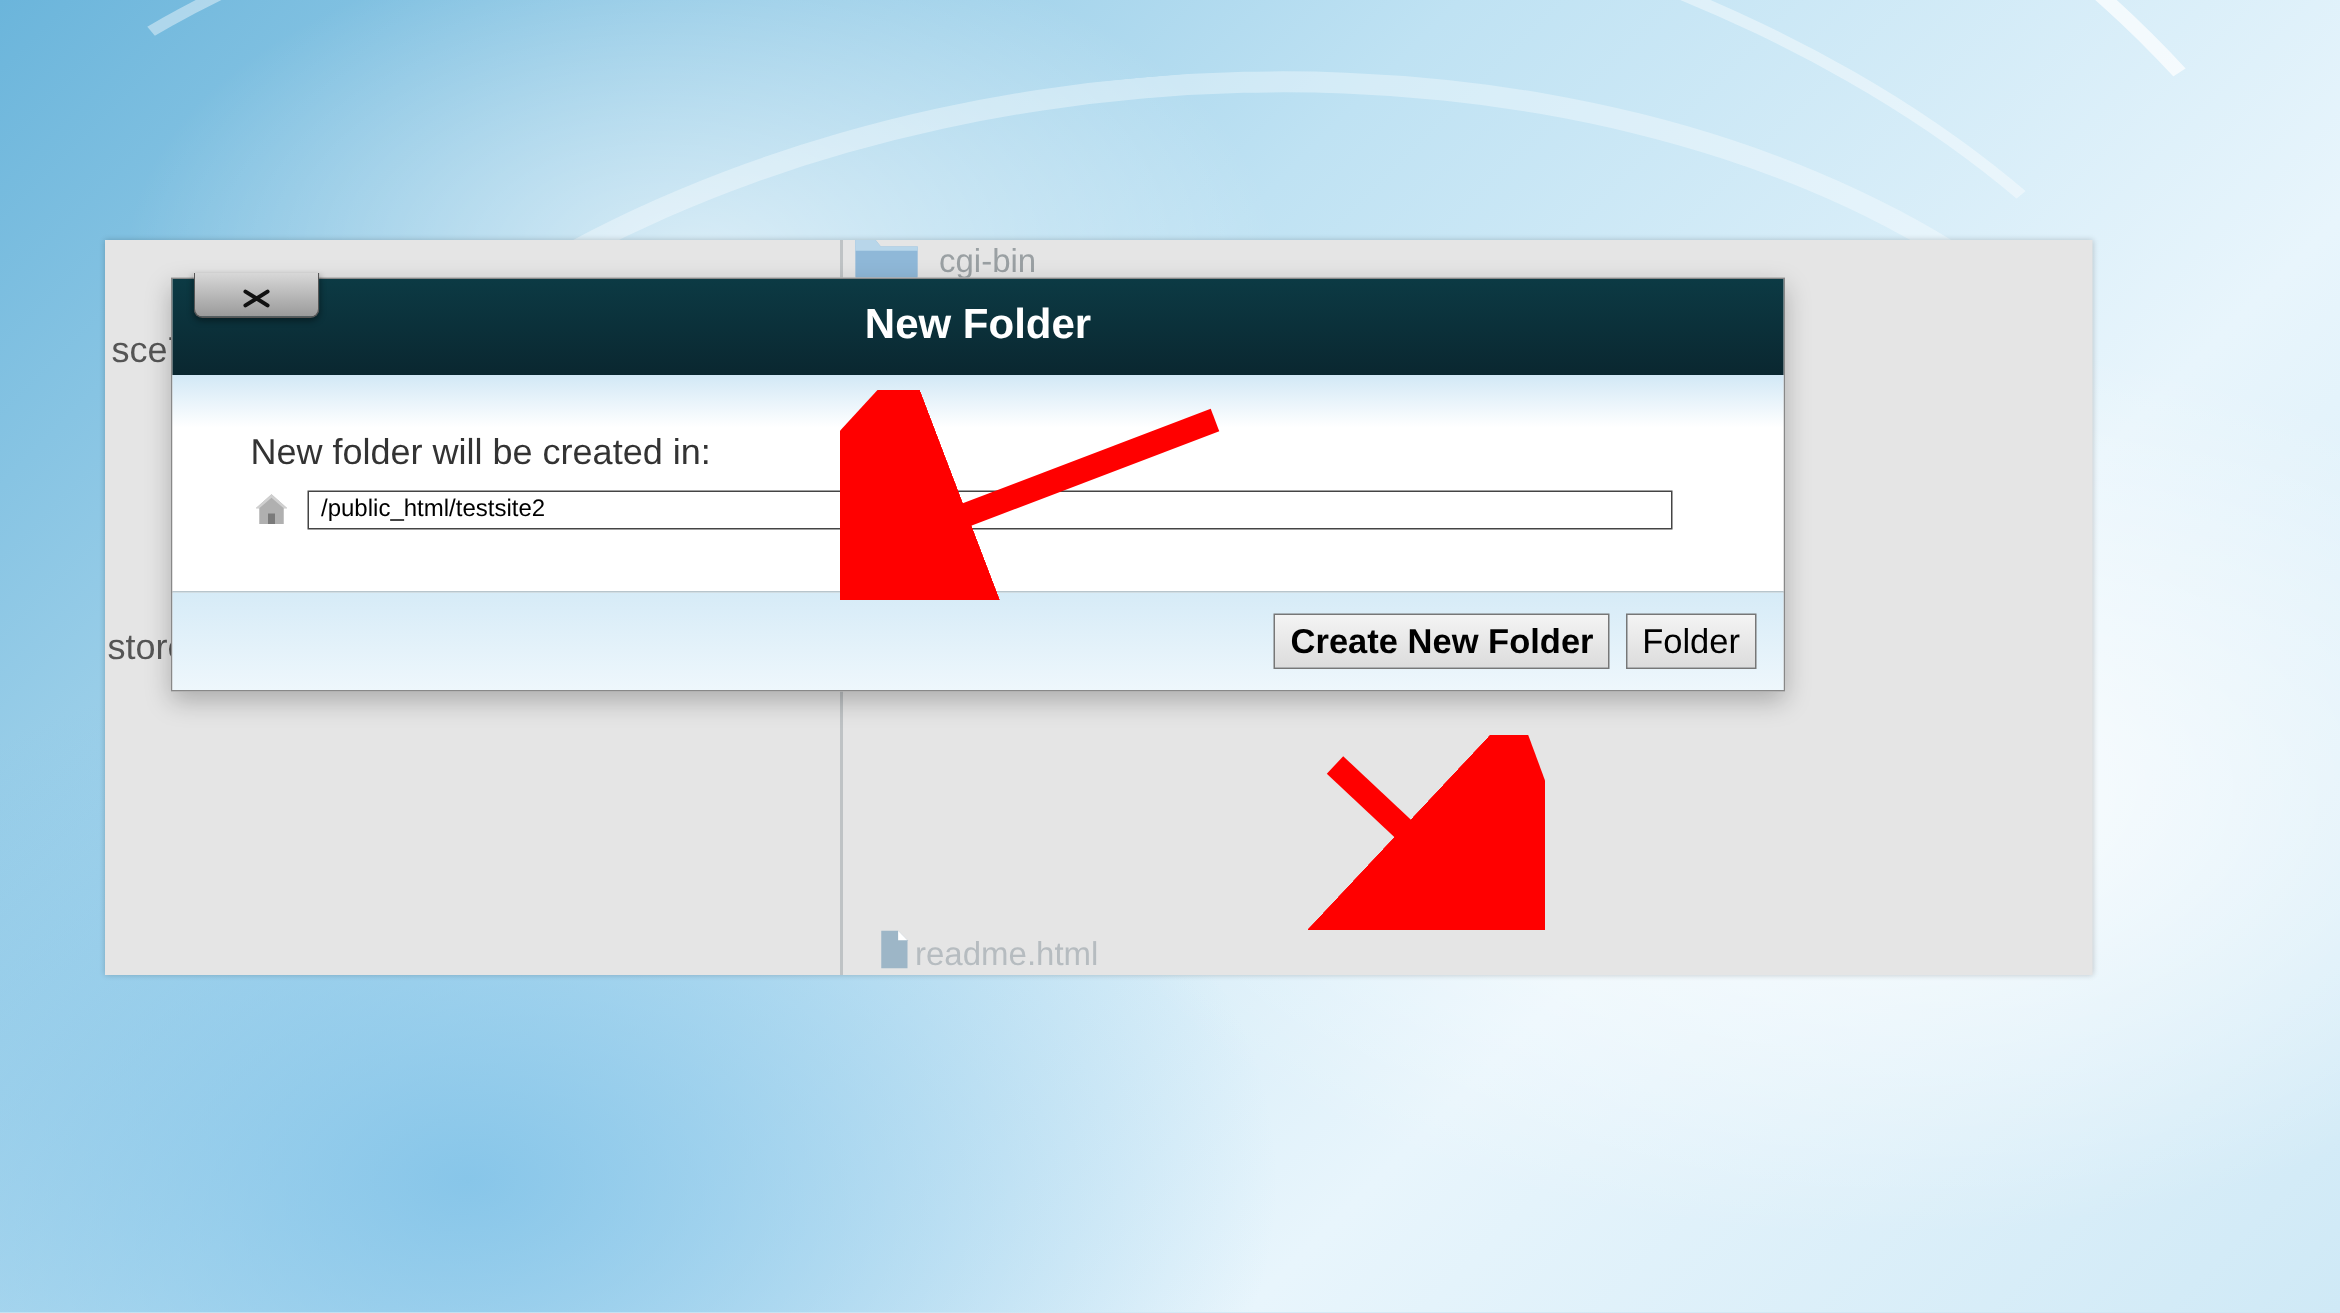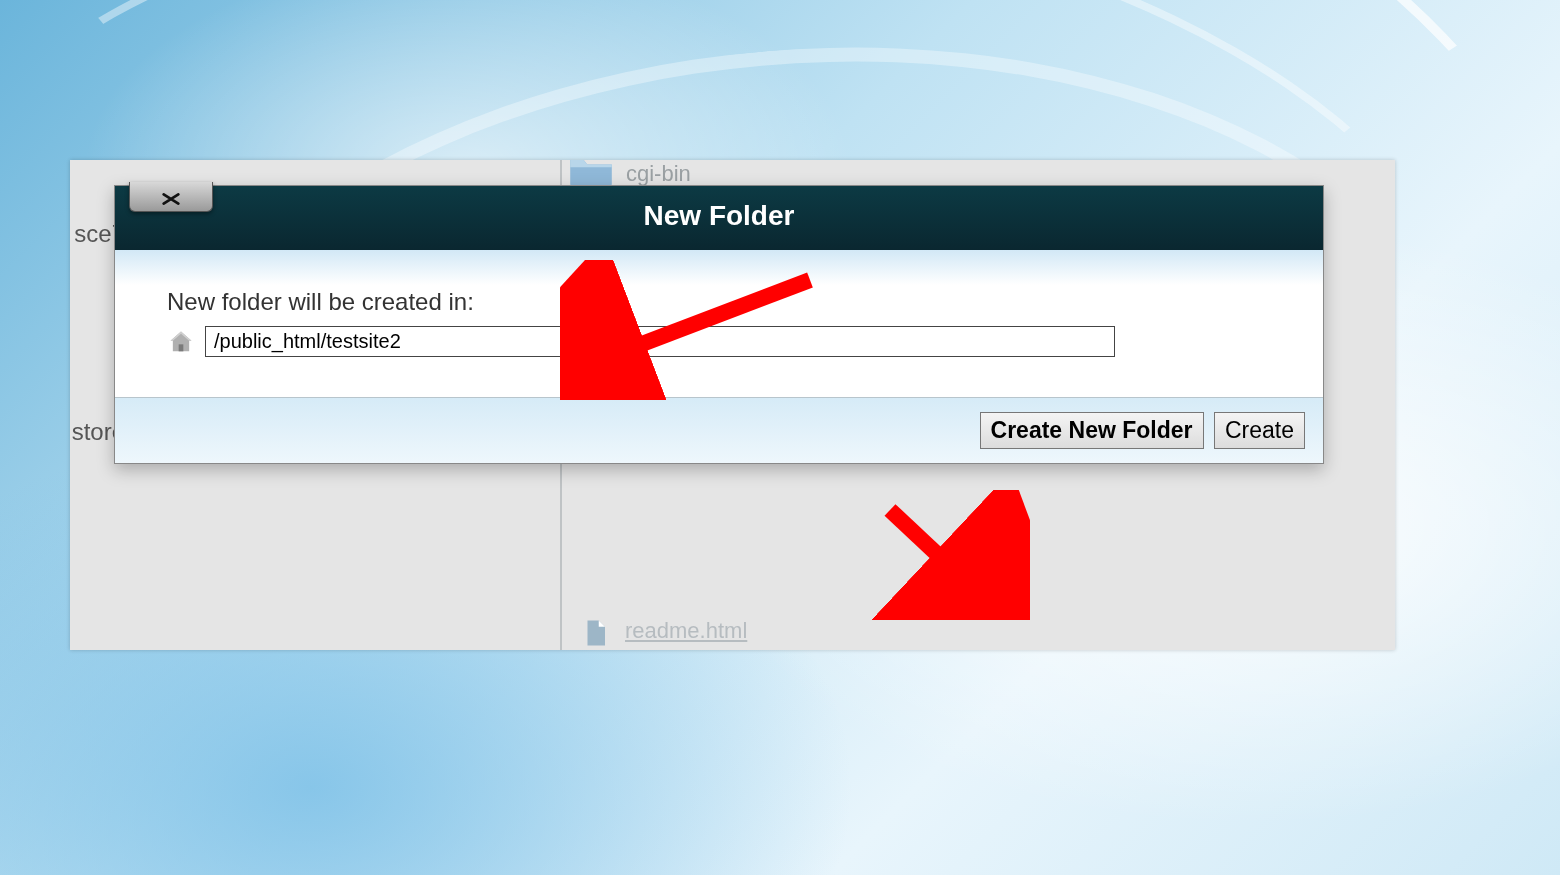--- a/index.html
+++ b/index.html
@@ -48,28 +48,28 @@
       overflow:hidden;
     }
     .bg-file-strip .divider-v {
       position:absolute; left:50px; top:-20px; bottom:-20px; width:2px; background:#bfc3c5;
     }
     .bg-file-strip .folder-peek {
       position:absolute; left:58px; top:-6px; display:flex; align-items:center; gap:12px;
     }
     .bg-file-strip .folder-peek svg { width:46px; height:34px; }
     .bg-file-strip .file-peek {
-      position:absolute; left:70px; bottom:-4px; display:flex; align-items:flex-start; gap:15px; color:#b6bcc0;text-decoration:underline;
+      position:absolute; left:70px; bottom:-4px; display:flex; align-items:center; gap:0; color:#b6bcc0;
     }
     .bg-file-strip .file-peek svg { width:30px; height:30px; }
 
     .dialog {
       position:absolute;
       left:114px; top:185px;
-      width:1210px;
+      width:1076px;
       border:1px solid #888;
       background:#fff;
       box-shadow:0 6px 16px rgba(0,0,0,0.25);
     }
     .dialog-titlebar {
       background:linear-gradient(#0c3a44, #0a2730);
       color:#fff;
       text-align:center;
       font-size:28px;
       font-weight:bold;
@@ -109,21 +109,21 @@
       border:1px solid #666; width:300px;
     }
     .row2-label {
       font-size:24px; color:#333; margin-bottom:10px;
     }
     .row2-input-wrap {
       display:flex; align-items:center; gap:10px; margin-bottom:6px;
     }
     .home-ico { width:28px; height:28px; flex:none; }
     .row2-input-wrap input {
-      font-size:20px; padding:3px 8px;
+      font-size:16px; padding:3px 8px;
       border:1px solid #444; width:910px;
     }
 
     .dialog-footer {
       background:linear-gradient(#d6ebf7, #eef7fc);
       border-top:1px solid #b8c5cc;
       padding:14px 18px;
       text-align:right;
     }
     .btn {
@@ -200,21 +200,21 @@
             <path fill="#7a7a7a" d="M10 20v-6h4v6z"></path>
             <path fill="#d0d0d0" d="M12 3l9 8h-2L12 5 5 11H3z"></path>
           </svg>
       </span>
       <input type="text" value="/public_html/testsite2" style="">
     </div>
   </div>
 
   <div class="dialog-footer">
     <button class="btn primary">Create New Folder</button>
-    <button class="btn">Create</button>
+    <button class="btn">Folder</button>
   </div>
 </div>
 
 <svg class="arrow" style="left:560px; top:260px;" width="280" height="140">
   <defs>
       <marker id="ah1" markerWidth="14" markerHeight="14" refX="3" refY="7" orient="auto">
         <path d="M0 0 L14 7 L0 14 z" fill="#ff0000"></path>
       </marker>
     </defs>
   <line x1="250" y1="20" x2="40" y2="100" stroke="#ff0000" stroke-width="16" marker-end="url(#ah1)"></line>

